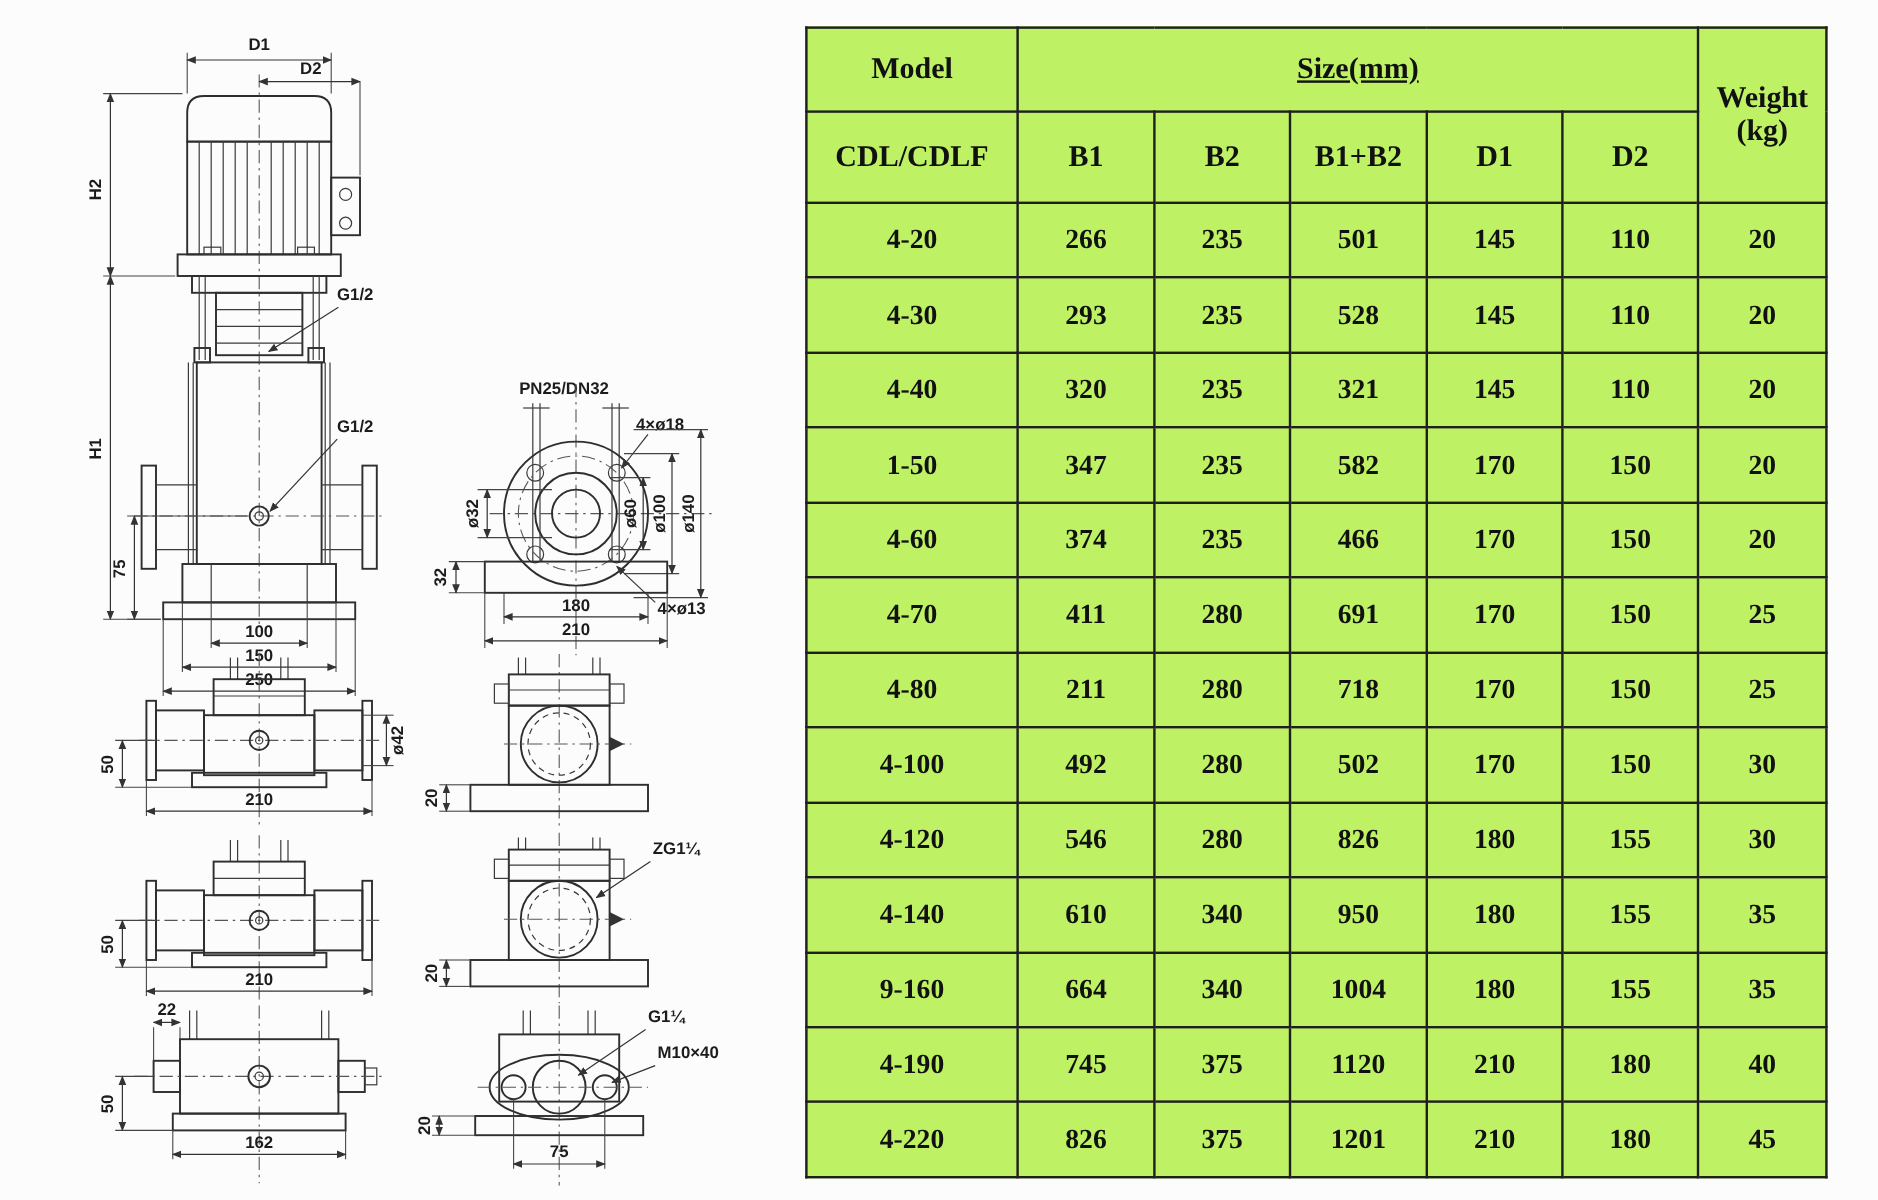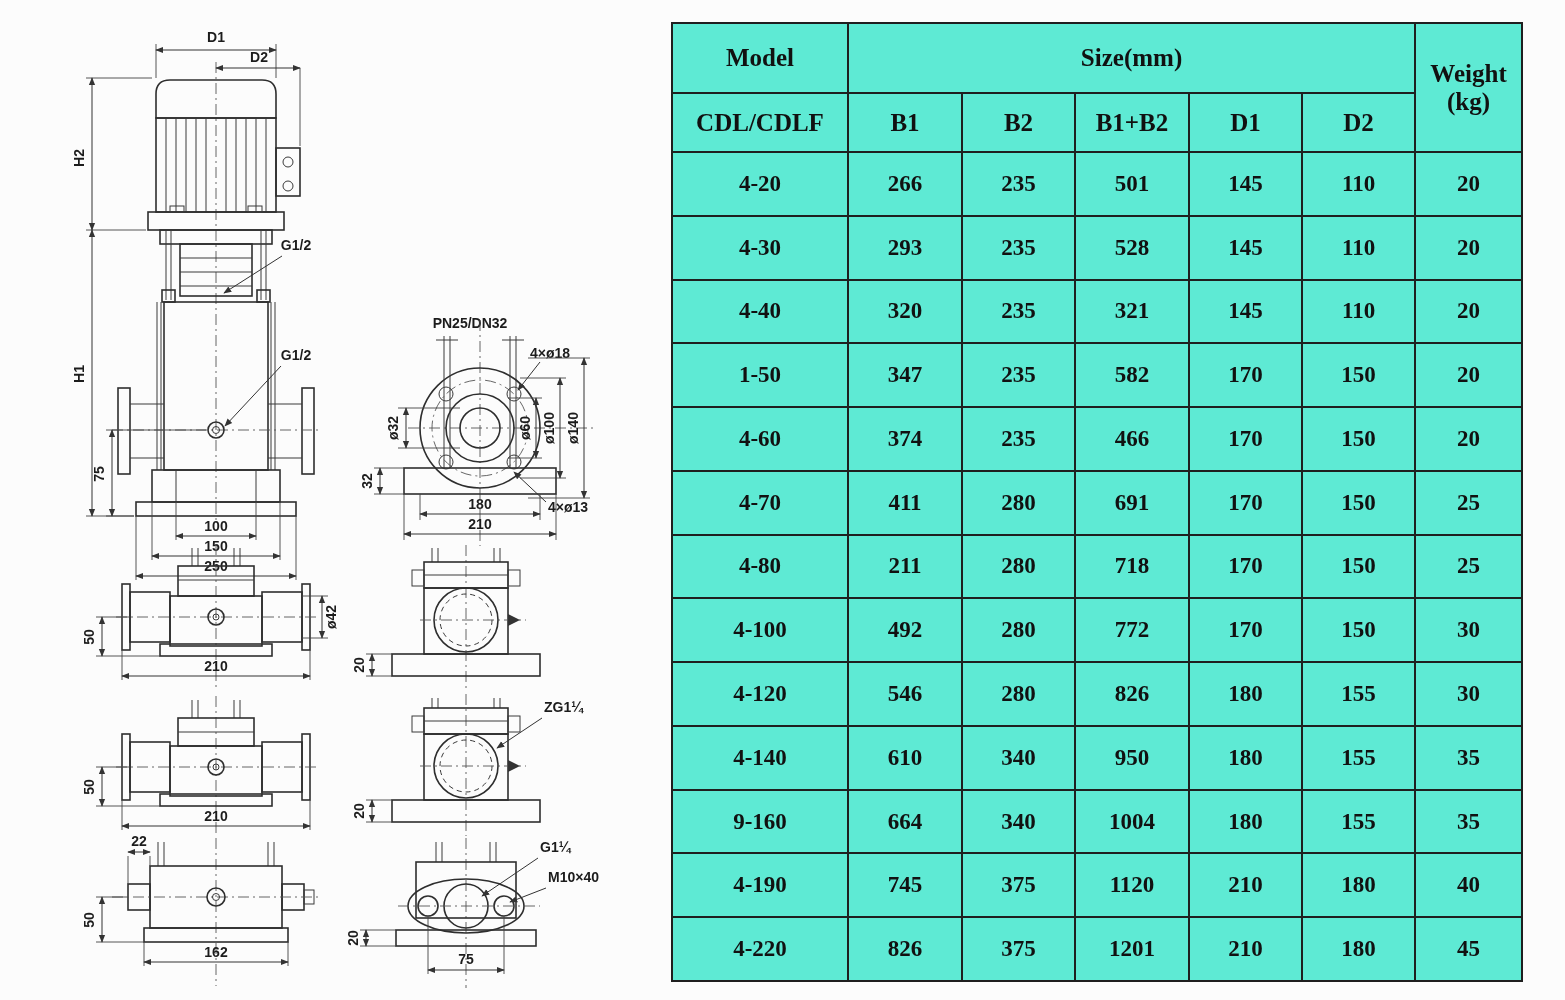--- a/index.html
+++ b/index.html
@@ -17,28 +17,28 @@
   .cl{stroke:#555;stroke-width:0.9;fill:none;stroke-dasharray:11 4 2 4;}
   .dim{stroke:#333;stroke-width:1;fill:none;marker-start:url(#ar);marker-end:url(#ar);}
   .ext{stroke:#444;stroke-width:0.9;fill:none;}
   .lead{stroke:#333;stroke-width:1;fill:none;marker-end:url(#ar);}
   .dimtxt{font-size:14px;}
   .lbltxt{font-size:14px;}
 
   .table-pane{position:absolute;left:671px;top:22px;width:850px;height:960px;}
   table.spec{
     border-collapse:collapse;table-layout:fixed;
-    width:850px;height:960px;background:#5eead4;
+    width:850px;height:960px;background:#bef264;
   }
   table.spec th, table.spec td{
     border:2.5px solid #1f1f1f;text-align:center;vertical-align:middle;
     font-weight:bold;padding:0;
   }
   table.spec th{font-size:25px;}
-  th.size-head{font-size:30px;}
+  th.size-head{font-size:30px;text-decoration:underline;}
   table.spec td{font-size:23px;}
   .w-model{width:176px;}.w-b1{width:114px;}.w-b2{width:113px;}
   .w-b1b2{width:114px;}.w-d1{width:113px;}.w-d2{width:113px;}.w-wt{width:107px;}
 </style>
 </head>
 <body>
 
 <div class="drawing-pane">
 <svg width="670" height="1000" viewBox="0 0 670 1000">
   <defs>
@@ -406,21 +406,21 @@
     </colgroup>
     <thead>
       <tr style="height:70px;">
         <th>Model</th>
         <th class="size-head" colspan="5">Size(mm)</th>
         <th rowspan="2">
           <div>Weight</div>
           <div>(kg)</div>
         </th>
       </tr>
-      <tr style="height:59px;">
+      <tr style="height:76px;">
         <th>CDL/CDLF</th>
         <th>B1</th>
         <th>B2</th>
         <th>B1+B2</th>
         <th>D1</th>
         <th>D2</th>
       </tr>
     </thead>
     <tbody>
         <tr>
@@ -483,21 +483,21 @@
           <td>280</td>
           <td>718</td>
           <td>170</td>
           <td>150</td>
           <td>25</td>
         </tr>
         <tr>
           <td>4-100</td>
           <td>492</td>
           <td>280</td>
-          <td>772</td>
+          <td>502</td>
           <td>170</td>
           <td>150</td>
           <td>30</td>
         </tr>
         <tr>
           <td>4-120</td>
           <td>546</td>
           <td>280</td>
           <td>826</td>
           <td>180</td>

